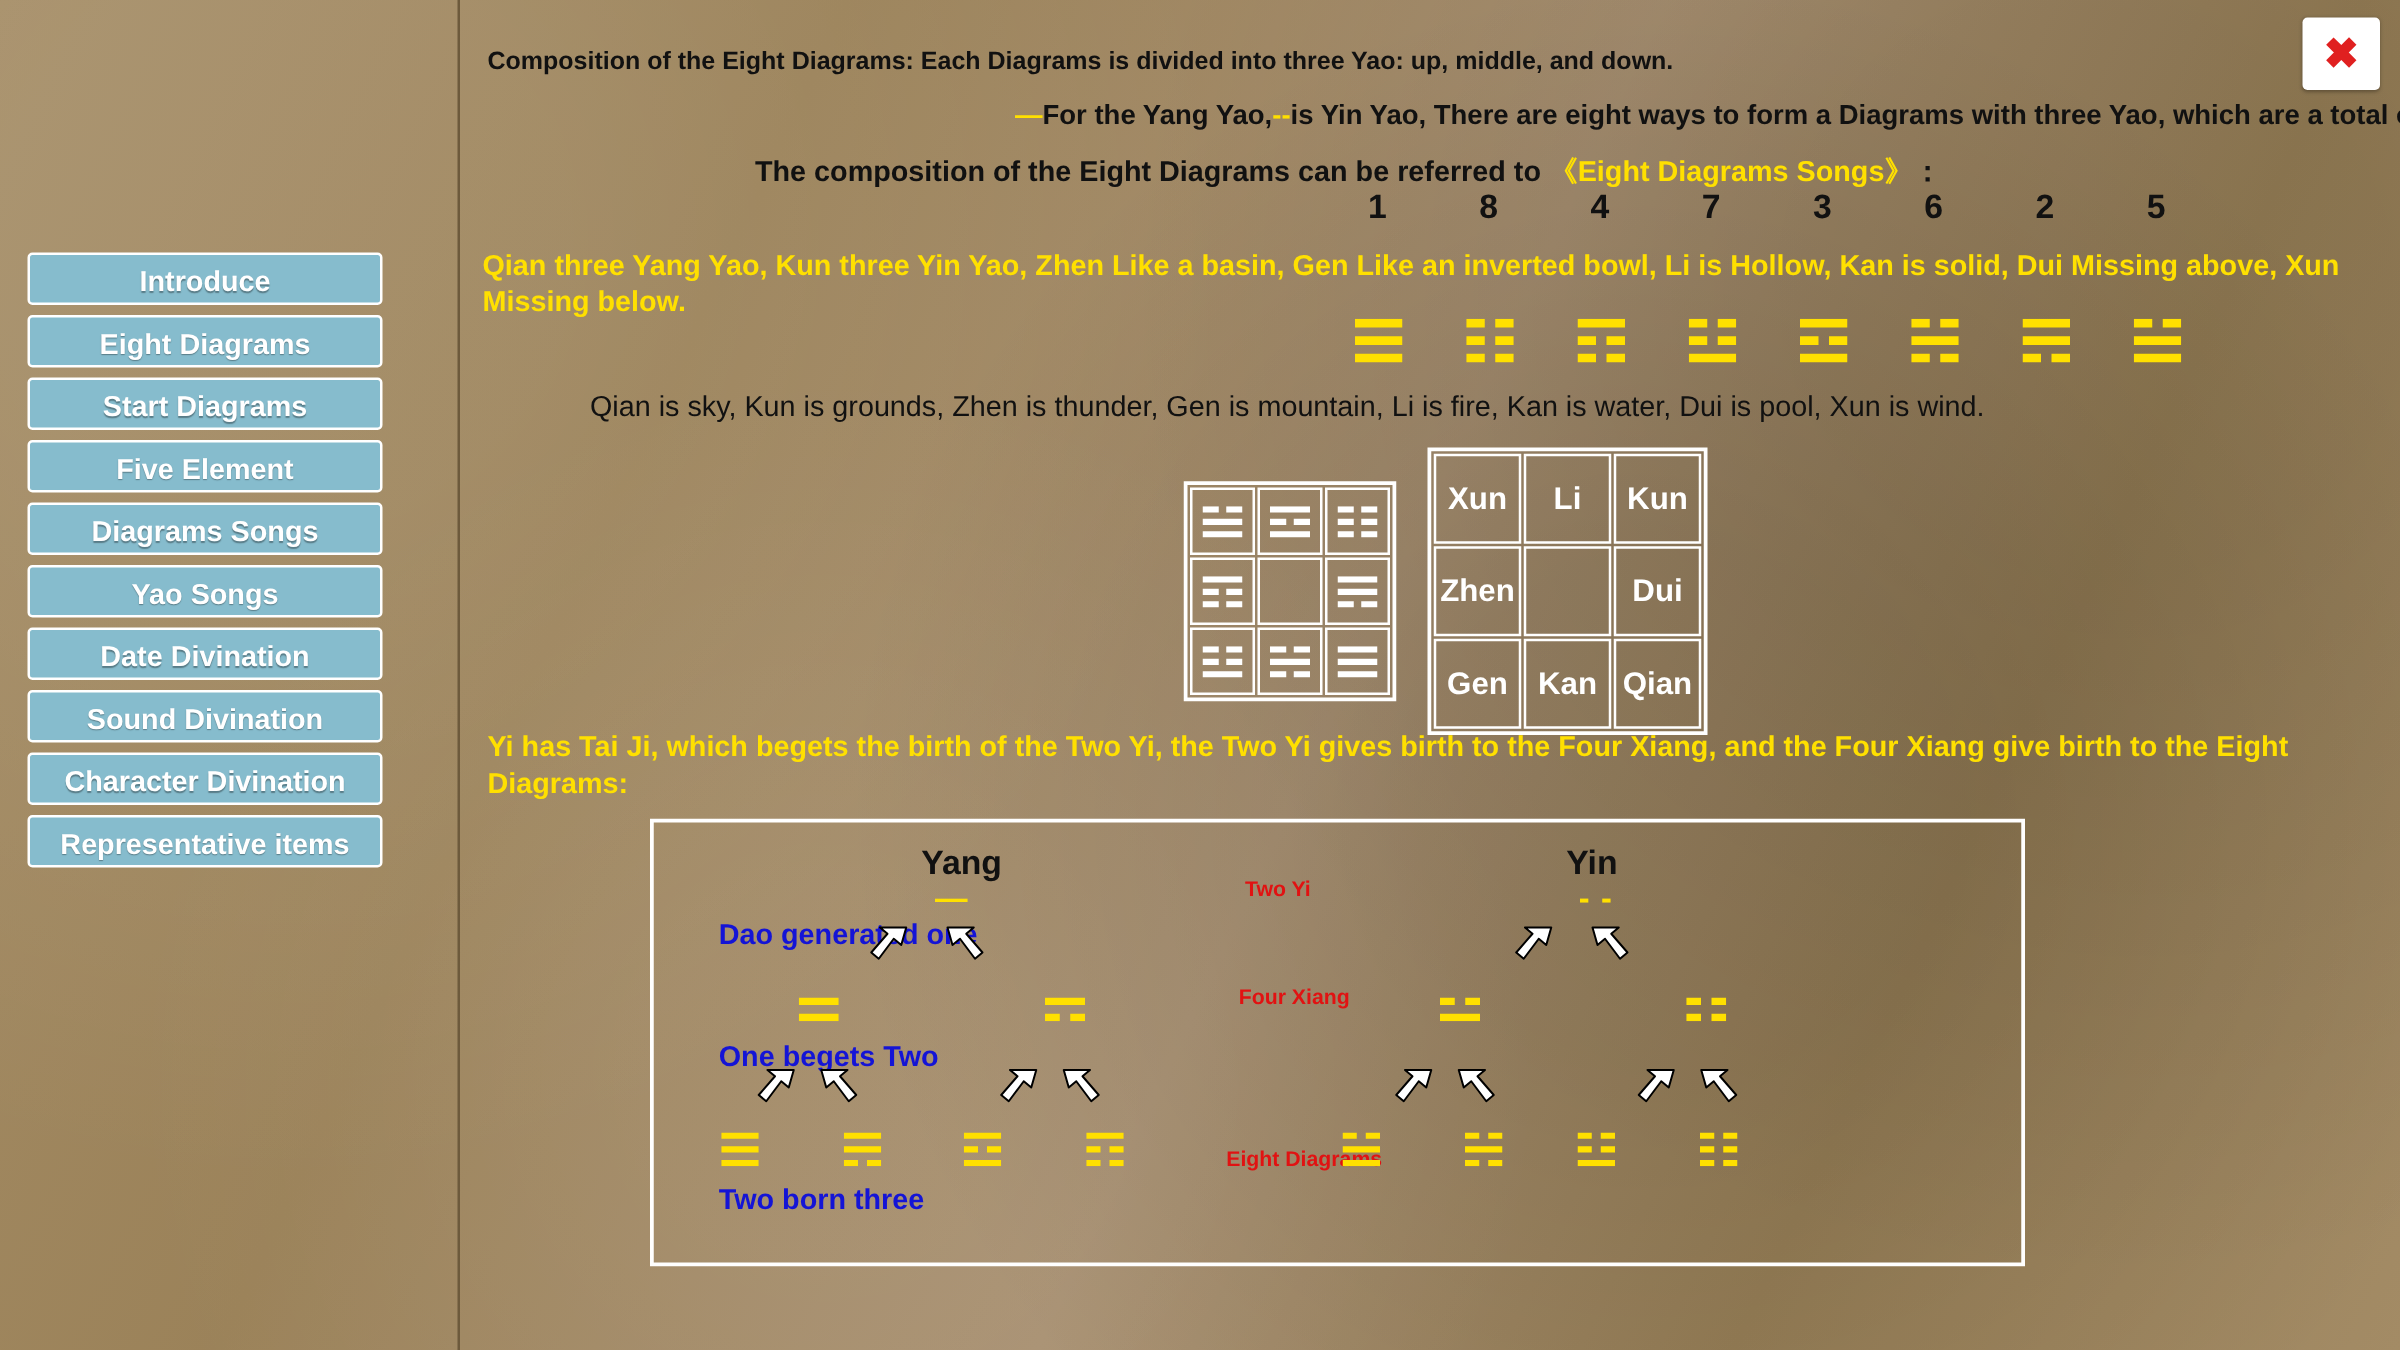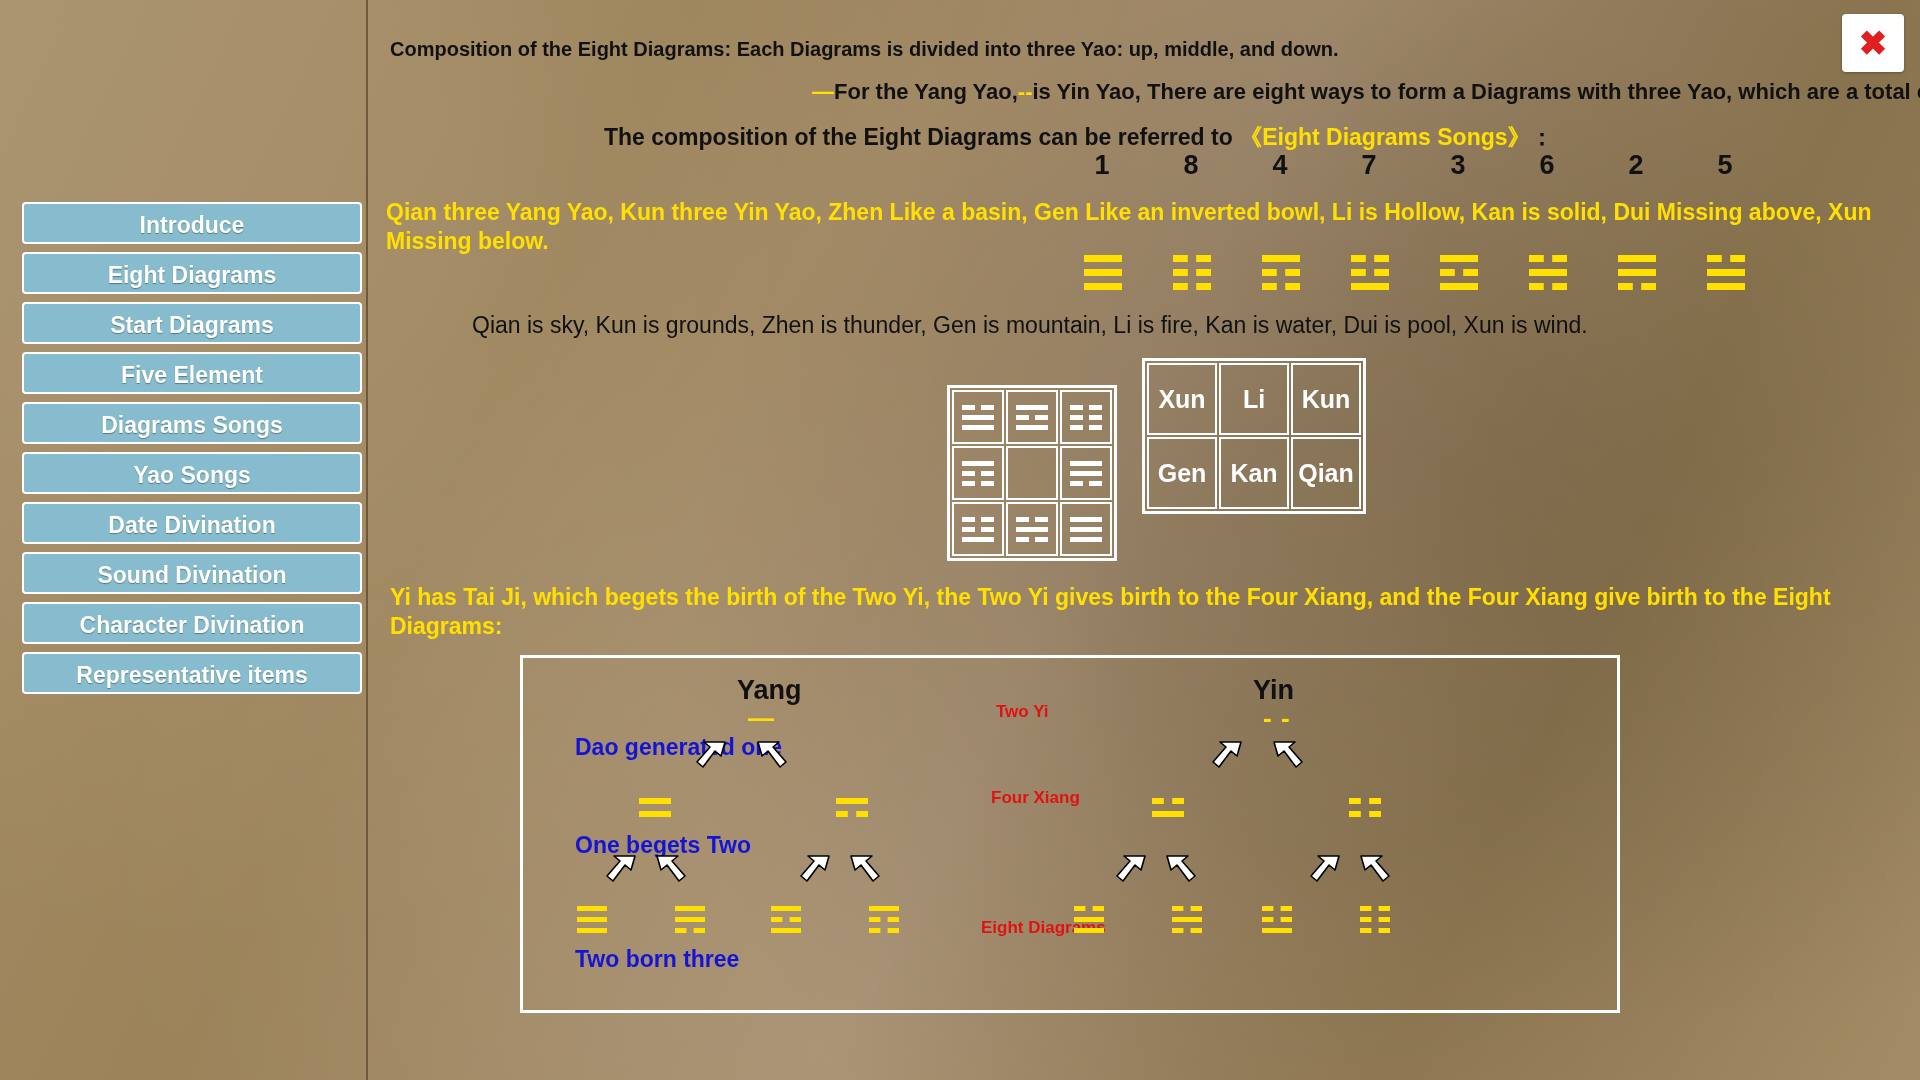--- a/index.html
+++ b/index.html
@@ -16,21 +16,21 @@
   }
   #app{position:relative;width:1920px;height:1080px;}
 
   
   #sidebar{
     position:absolute;left:0;top:0;width:366px;height:1080px;
     border-right:2px solid #6d5a3c;
   }
   #menu{position:absolute;left:22px;top:202px;width:340px;}
   .menu-item{
-    display:block;width:340px;height:42px;line-height:42px;
+    display:block;width:284px;height:42px;line-height:42px;
     margin-bottom:8px;
     background:#86bccd;
     border:2px solid #ffffff;
     border-radius:4px;
     color:#ffffff;
     font-size:23px;font-weight:bold;text-align:center;
     text-shadow:0 1px 1px rgba(0,0,0,.35);
     box-sizing:border-box;
     cursor:pointer;
   }
@@ -317,20 +317,25 @@
       </table>
 
     <table id="grid-name">
       <tbody>
         <tr>
           <td>Xun</td>
           <td>Li</td>
           <td>Kun</td>
         </tr>
         <tr>
+          <td>Zhen</td>
+          <td></td>
+          <td>Dui</td>
+        </tr>
+        <tr>
           <td>Gen</td>
           <td>Kan</td>
           <td>Qian</td>
         </tr>
       </tbody>
     </table>
 
     <div class="l6">Yi has Tai Ji, which begets the birth of the Two Yi, the Two Yi gives birth to the Four Xiang, and the Four Xiang give birth to the Eight Diagrams:</div>
 
     <div id="panel">

